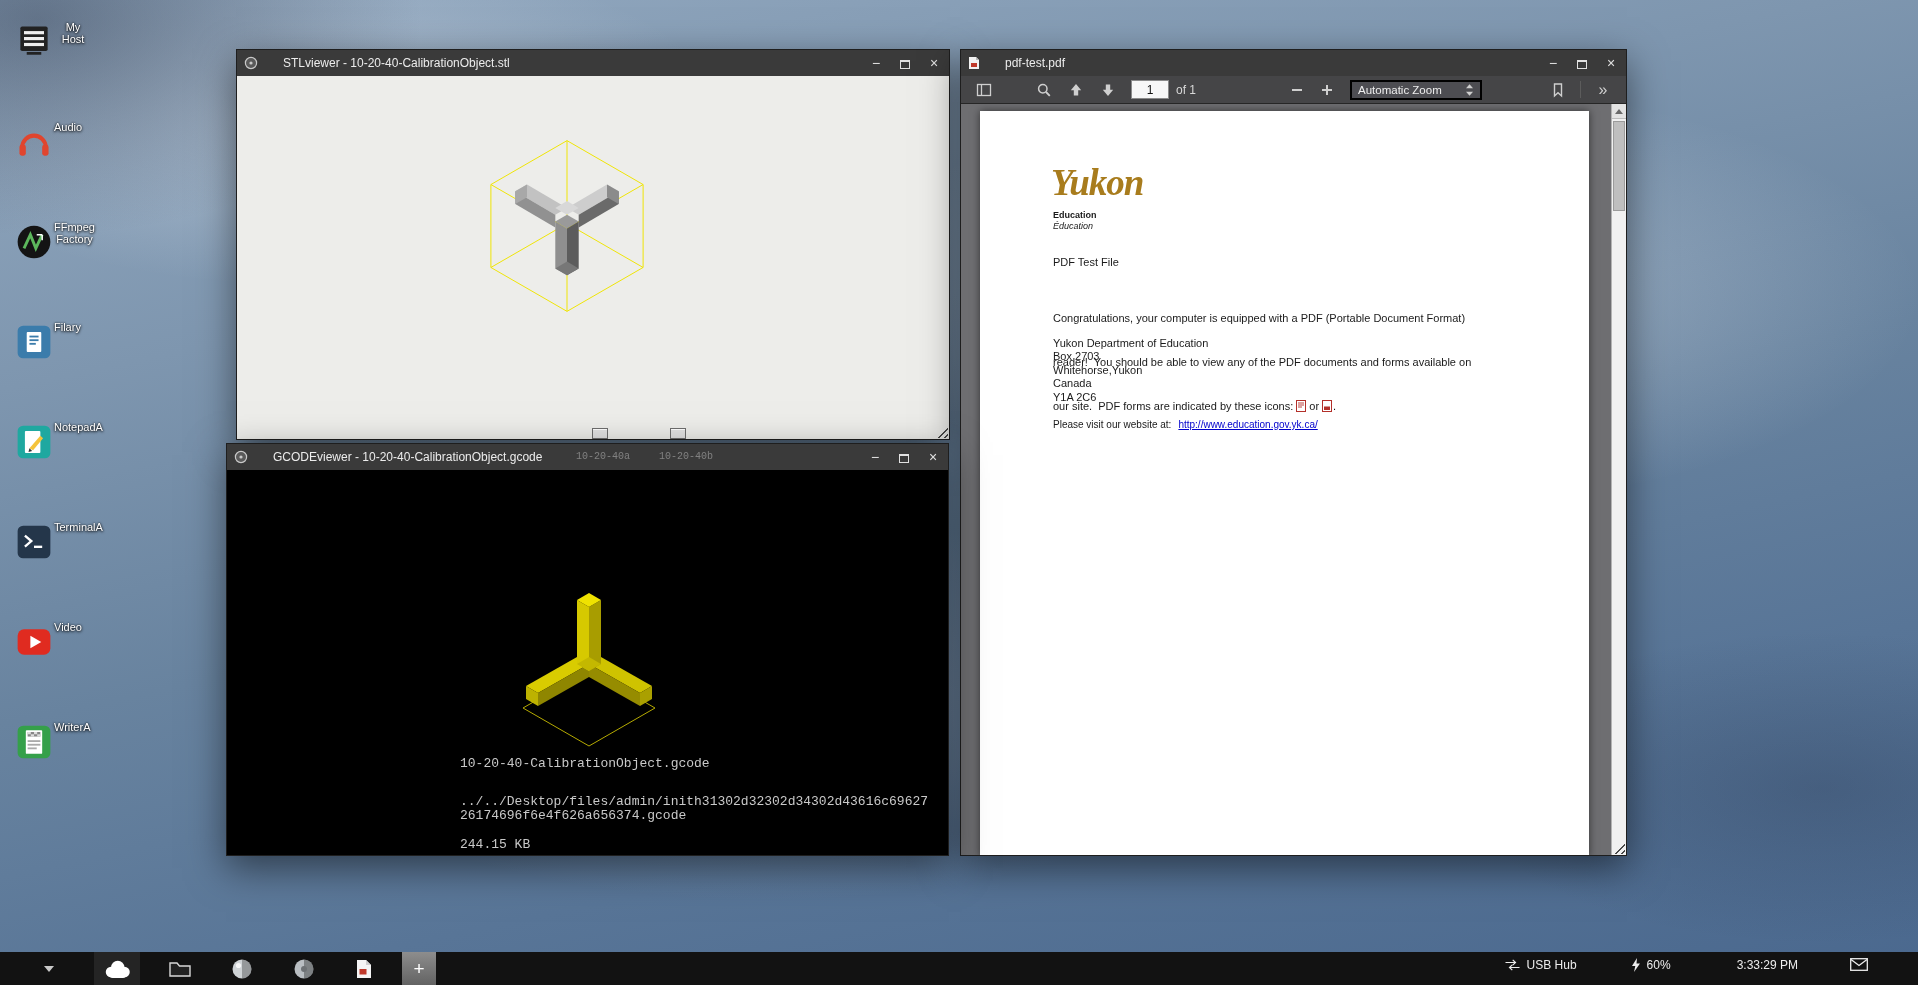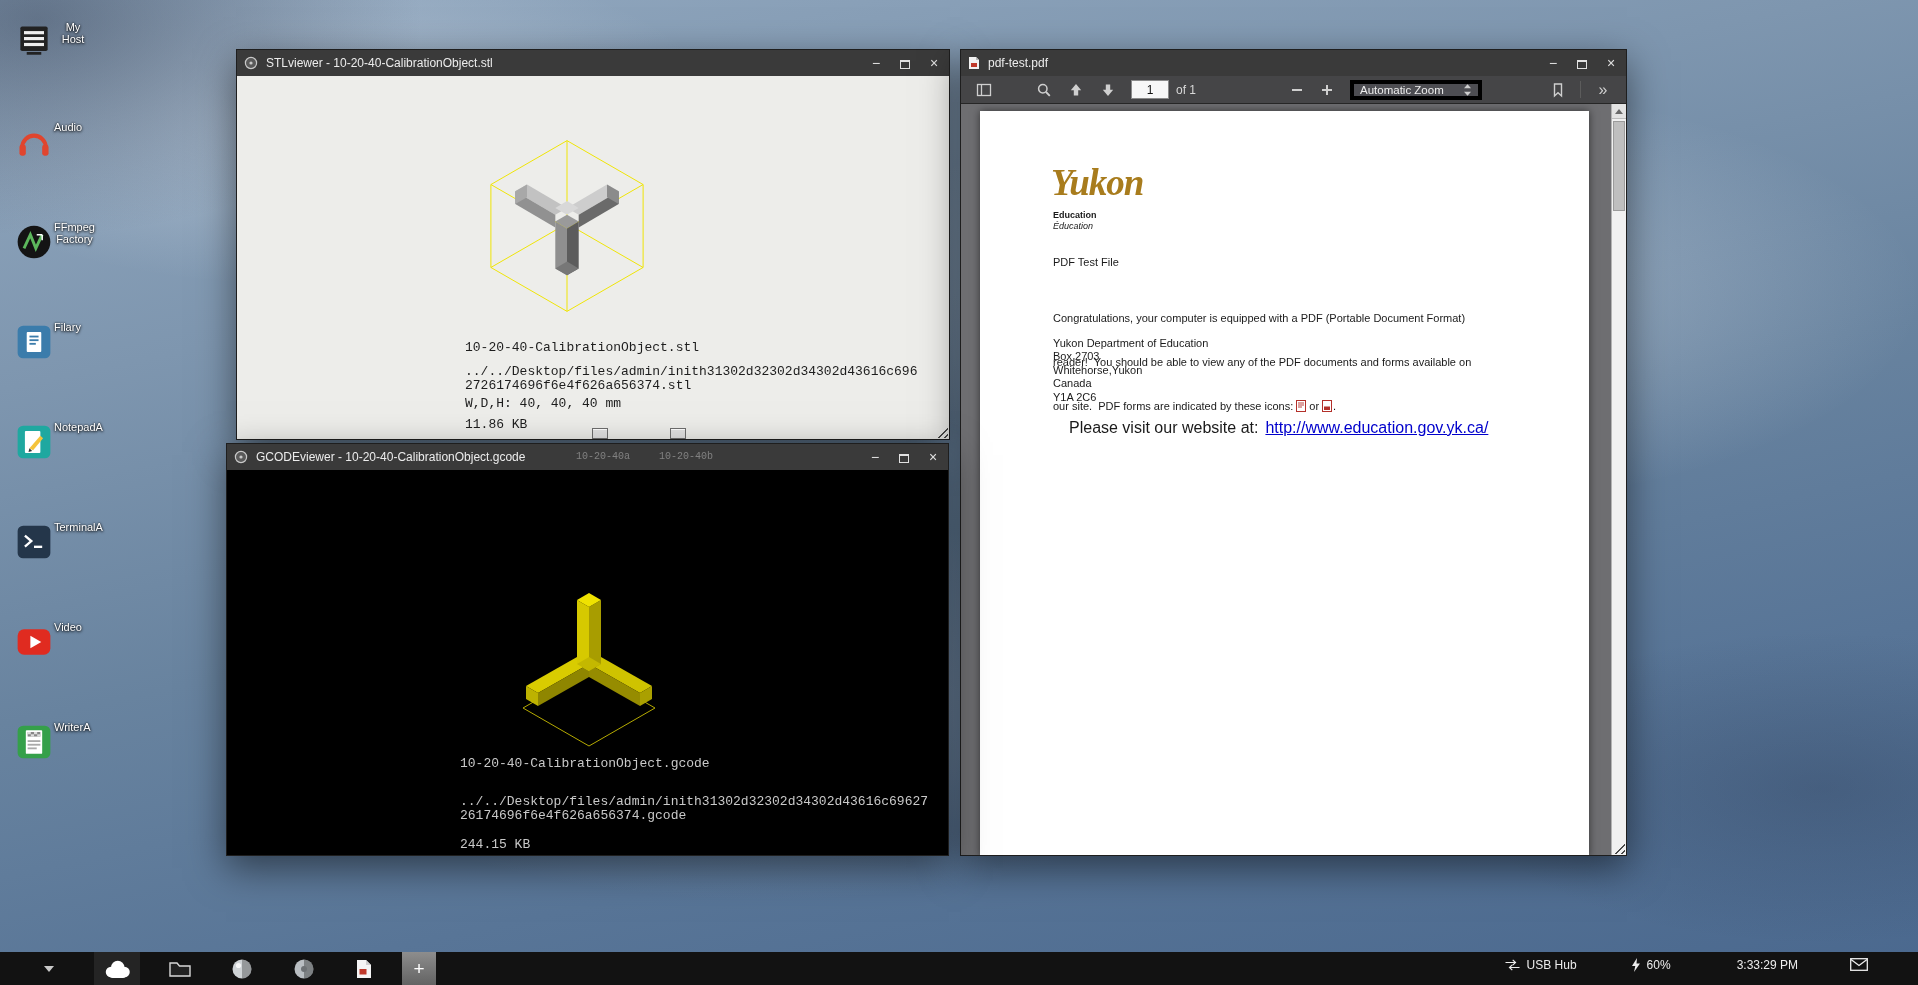--- a/index.html
+++ b/index.html
@@ -16,21 +16,21 @@
       linear-gradient(168deg,#93a9c0 0%,#7e96af 28%,#68839f 52%,#587597 74%,#4a688e 100%);
   }
   
   .dicons{position:absolute;left:14px;top:16px;width:78px}
   .dicon{height:100px;display:flex;flex-direction:row;align-items:flex-start;cursor:default}
   .dicon svg{width:40px;height:40px;margin-top:6px;flex:none}
   .dlabel{margin-top:5px;font-size:11px;line-height:12px;color:#fff;text-align:center;
           text-shadow:0 1px 3px rgba(0,0,0,.95),0 0 2px rgba(0,0,0,.8)}
   
   .window{position:absolute;border:1px solid #1e1e1e;box-shadow:0 12px 36px rgba(0,0,0,.5);background:#3a3a3a}
-  .titlebar{position:relative;height:26px;background:#3a3a3a;display:flex;align-items:center;padding:0 7px;gap:8px}
+  .titlebar{position:relative;height:26px;background:#3a3a3a;display:flex;align-items:center;padding:0 7px;gap:25px}
   .tb-title{color:#ececec;font-size:12px;white-space:nowrap}
   .controls{margin-left:auto;display:flex;align-items:center;gap:13px}
   .ctrl{min-width:16px;height:18px;line-height:18px;text-align:center;color:#e2e2e2;font-size:14px;cursor:default}
   .maxbox{display:inline-block;width:10px;height:9px;border:1px solid #e2e2e2;border-top:2px solid #e2e2e2;vertical-align:middle}
   .ghost{position:absolute;top:7px;font-family:Liberation Mono, monospace;font-size:10px;color:rgba(200,200,200,.5)}
   
   .stl-content{position:absolute;left:0;top:26px;right:0;bottom:0;background:#EDEDEA;overflow:hidden}
   .mono{font-family:"Liberation Mono","DejaVu Sans Mono",monospace;font-size:13px;line-height:14px;color:#1d1d1d;white-space:pre}
   .stl-text{position:absolute;left:228px;top:265px}
   .stl-text .l2{margin-top:10px}.stl-text .l3{margin-top:0}.stl-text .l4{margin-top:4px}.stl-text .l5{margin-top:7px}
@@ -44,37 +44,37 @@
   .gcode-content .mono{color:#c9c9c9}
   .gcode-text{position:absolute;left:233px;top:287px}
   .gcode-text .l2{margin-top:24px}.gcode-text .l4{margin-top:15px}
   .gcode-model{position:absolute;left:262px;top:88px;width:200px;height:200px}
   
   .pdf-toolbar{position:absolute;left:0;top:26px;right:0;height:28px;background:#454547;border-bottom:1px solid #262626;
                display:flex;align-items:center;padding:0 10px}
   .tbtn{display:flex;align-items:center;justify-content:center;width:26px;height:24px;flex:none;cursor:default}
   .page-input{width:38px;height:19px;background:#f7f7f7;border:1px solid #8a8a8a;color:#111;font-size:12px;text-align:center;flex:none}
   .of-label{color:#d8d8d8;font-size:12px;margin-left:7px;white-space:nowrap}
-  .zoom-box{width:132px;height:20px;background:#4d4d52;border:4px solid #000000;color:#eee;font-size:11.5px;
+  .zoom-box{width:132px;height:20px;background:#4d4d52;border:2px solid #000000;color:#eee;font-size:11.5px;
             display:flex;align-items:center;justify-content:space-between;padding:0 6px;flex:none;cursor:default}
   .tb-sep{width:1px;height:17px;background:#5c5c5c;margin:0 9px;flex:none}
   .more-chev{color:#cfcfcf;font-size:16px;line-height:24px}
   .pdf-content{position:absolute;left:0;top:54px;right:0;bottom:0;background:#6e6e71;overflow:hidden}
   .page{position:absolute;left:19px;top:7px;width:609px;height:746px;background:#fff;box-shadow:0 0 8px rgba(0,0,0,.55)}
   .page *{color:#1a1a1a}
   .logo-word{position:absolute;left:71px;top:50px;font-family:"Liberation Serif",serif;font-style:italic;font-weight:bold;
              font-size:37px;color:#a87c1d !important;letter-spacing:-1px}
   .logo-sub1{position:absolute;left:73px;top:99px;font-size:9px;font-weight:bold}
   .logo-sub2{position:absolute;left:73px;top:110px;font-size:9px;font-style:italic}
   .heading{position:absolute;left:73px;top:145px;font-size:11px}
   .para{position:absolute;left:73px;top:171px;font-size:11px;line-height:14.6px;white-space:pre}
   .pline{display:flex;align-items:center}
   .pline svg{margin:0 3px;flex:none}
   .addr{position:absolute;left:73px;top:226px;font-size:11px;line-height:13.4px}
-  .site{position:absolute;left:89px;top:308px;font-size:16px;white-space:pre}
+  .site{position:absolute;left:73px;top:308px;font-size:10px;white-space:pre}
   .site .url{color:#0000cc !important;text-decoration:underline;margin-left:7px;cursor:pointer}
   .scrollbar{position:absolute;right:0;top:54px;bottom:0;width:15px;background:#f1f1f1;border-left:1px solid #b3b3b3}
   .sb-btn{position:absolute;left:0;top:0;width:14px;height:15px;background:#e3e3e3;border-bottom:1px solid #bdbdbd;
           display:flex;align-items:center;justify-content:center}
   .sb-up-tri{width:0;height:0;border-left:4px solid transparent;border-right:4px solid transparent;border-bottom:5px solid #6a6a6a}
   .sb-thumb{position:absolute;left:1px;top:17px;width:12px;height:90px;background:#bfbfbf;border:1px solid #9b9b9b}
   
   .taskbar{position:absolute;left:0;right:0;bottom:0;height:33px;background:#121212;z-index:20}
   .caret{position:absolute;left:44px;top:14px;width:0;height:0;border-left:5px solid transparent;border-right:5px solid transparent;border-top:6px solid #c9c9c9;cursor:pointer}
   .tb-tile{position:absolute;top:0;height:33px;display:flex;align-items:center;justify-content:center;cursor:pointer}
@@ -188,27 +188,20 @@
       <polygon points="59,60 47,67 47,80 59,73" fill="#a8a8a8"></polygon>
       <polygon points="100,84 141,60 153,67 112,91" fill="#cdcdcd"></polygon>
       <polygon points="112,91 153,67 153,80 112,104" fill="#6a6a6a"></polygon>
       <polygon points="141,60 153,67 153,80 141,73" fill="#8b8b8b"></polygon>
       <polygon points="88,98 100,91 112,98 100,105" fill="#9a9a9a"></polygon>
       <polygon points="88,98 88,146 100,153 100,105" fill="#8f8f8f"></polygon>
       <polygon points="100,105 100,153 112,146 112,98" fill="#5c5c5c"></polygon>
       <polygon points="88,146 100,139 112,146 100,153" fill="#777"></polygon>
       <polygon points="100,77 112,84 100,91 88,84" fill="#d8d8d8"></polygon>
     </svg>
-    <div class="stl-text">
-      <div class="mono">10-20-40-CalibrationObject.stl</div>
-      <div class="mono l2">../../Desktop/files/admin/inith31302d32302d34302d43616c696</div>
-      <div class="mono l3">2726174696f6e4f626a656374.stl</div>
-      <div class="mono l4">W,D,H: 40, 40, 40 mm</div>
-      <div class="mono l5">11.86 KB</div>
-    </div>
     <span class="artifact" style="left:355px"></span>
     <span class="artifact" style="left:433px"></span>
     <div class="grip"></div>
   </div>
 </div>
 
 <div class="window" style="left:226px;top:443px;width:723px;height:413px;z-index:3">
   <div class="titlebar">
     <svg width="14" height="14" viewBox="0 0 14 14">
       <circle cx="7" cy="7" r="5.6" fill="#5a5a5a" stroke="#c9c9c9" stroke-width="1.2"></circle>

